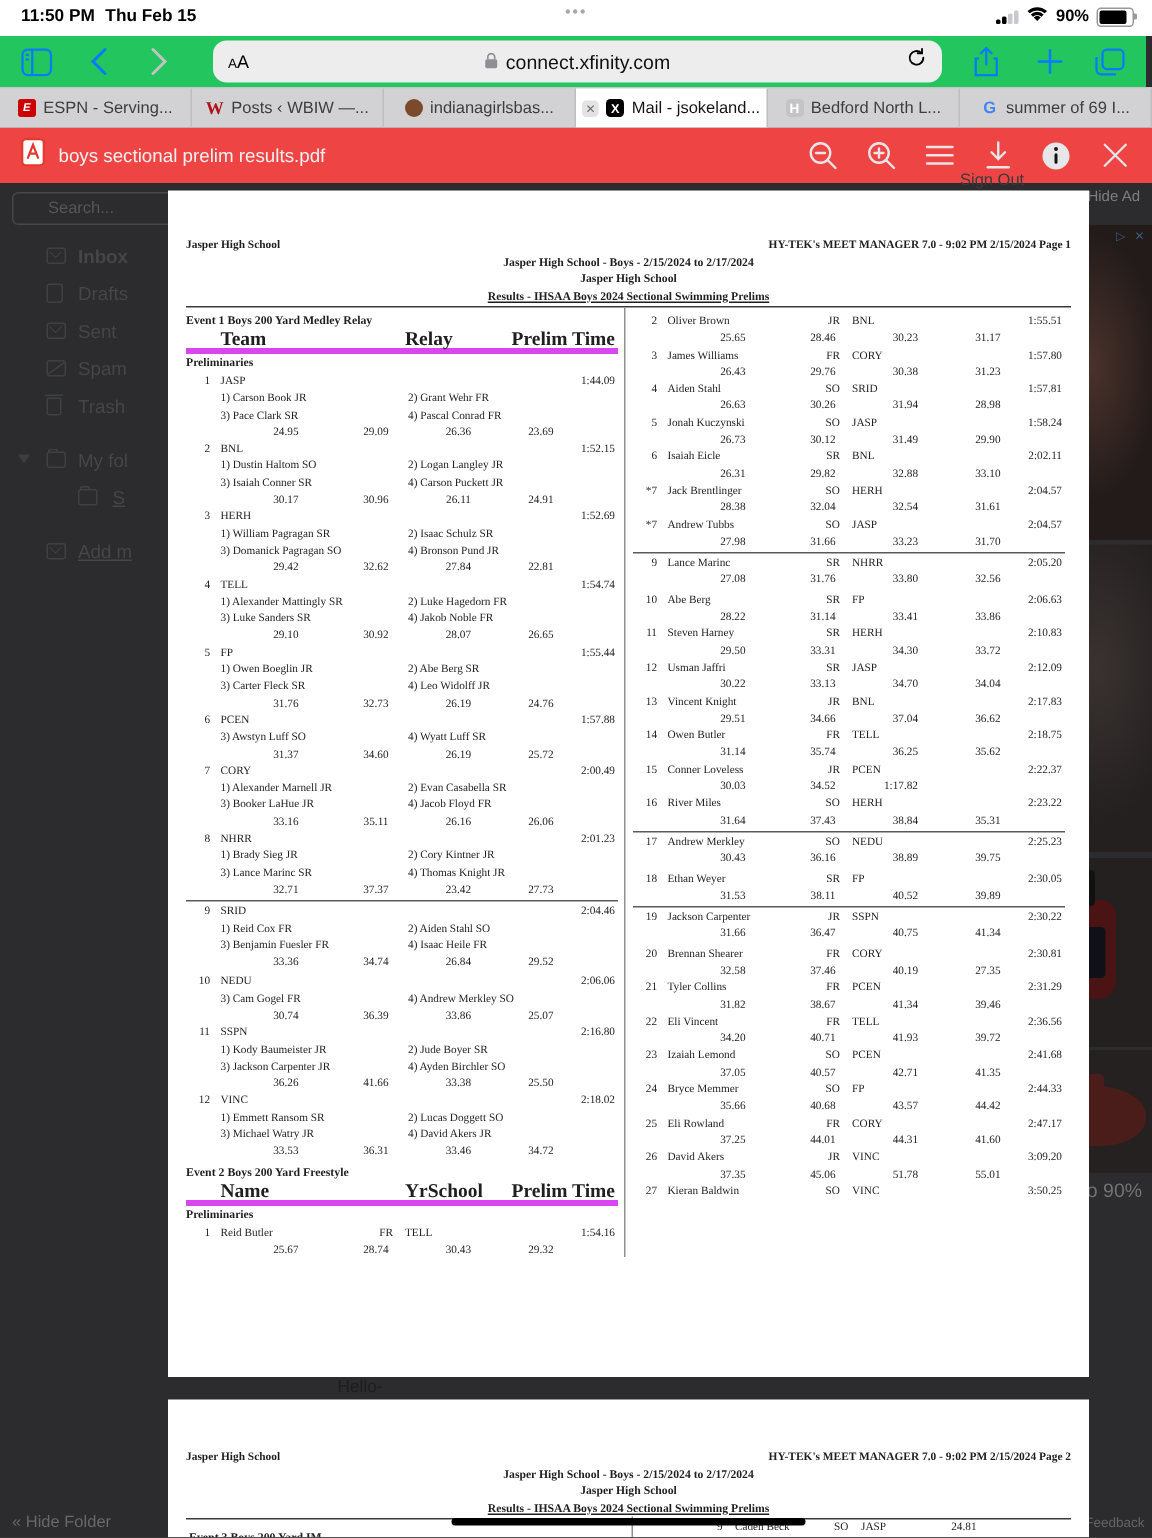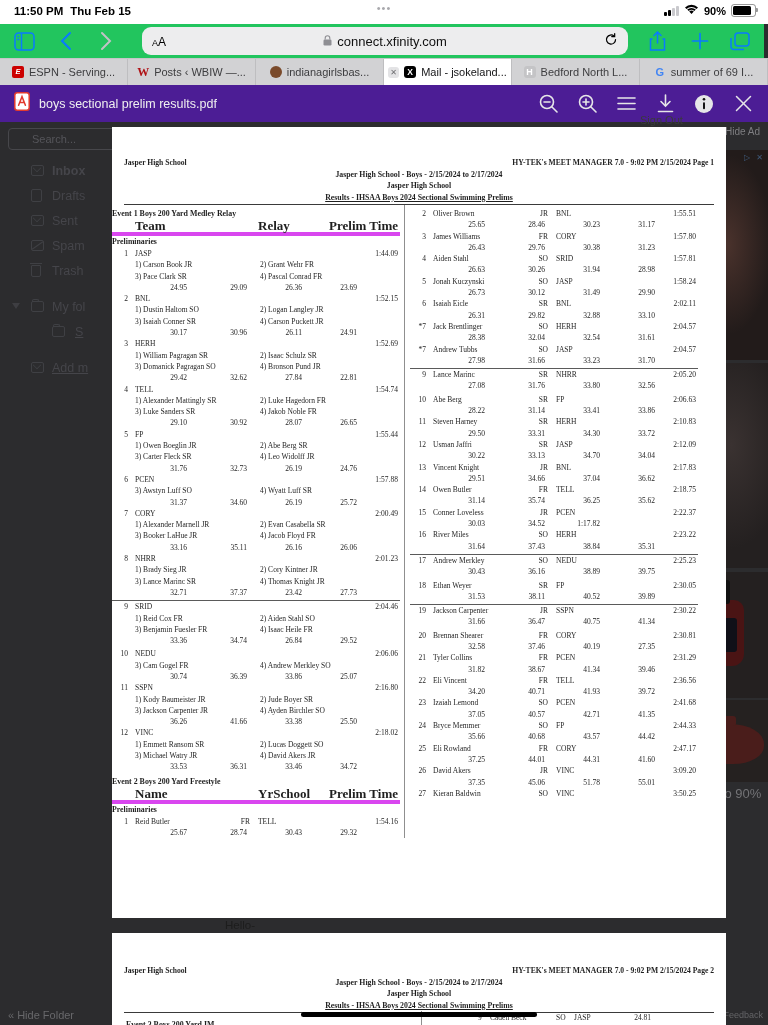--- a/index.html
+++ b/index.html
@@ -39,21 +39,21 @@
   .fav{width:12px;height:12px;border-radius:3px;display:inline-flex;align-items:center;justify-content:center;
        font-size:9px;font-weight:bold;flex:0 0 auto;line-height:1;}
   .fav-espn{background:#cc0000;color:#fff;font-style:italic;font-size:7.5px;border-radius:2px;}
   .fav-wbiw{background:transparent;color:#b01216;font-family:"Liberation Serif",serif;font-size:12px;}
   .fav-ball{background:#7a4a2b;border-radius:50%;}
   .fav-xfin{background:#000;color:#fff;border-radius:3px;font-size:8.5px;}
   .fav-hl{background:#c4c4c6;color:#fff;}
   .fav-gg{background:transparent;color:#4285F4;font-size:11px;}
 
   
-  .pdfbar{position:absolute;top:85px;left:0;right:0;height:37px;background:#4c1d95;z-index:30;display:flex;align-items:center;padding:0 14px;box-sizing:border-box;}
+  .pdfbar{position:absolute;top:85px;left:0;right:0;height:37px;background:#ef4444;z-index:30;display:flex;align-items:center;padding:0 14px;box-sizing:border-box;}
   .pdfname{color:#f0f0f0;font-size:12.5px;margin-left:9px;flex:1;}
   .pb-ic{width:22px;height:22px;margin-left:17px;display:flex;align-items:center;justify-content:center;color:#e6e6e8;}
   .signout{position:absolute;left:640px;top:114px;color:#3a3a3c;font-size:11px;z-index:31;}
   .searchbox{position:absolute;left:8px;top:128px;width:104px;height:20px;border:1px solid #47474b;border-radius:4px;
              color:#55555a;font-size:11px;line-height:20px;padding:0 23px;z-index:1;}
   .folders{position:absolute;left:0;top:158px;width:110px;z-index:1;font-size:12.5px;color:#45454a;}
   .f-row{position:relative;height:25px;display:flex;align-items:center;}
   .f-row .lbl{position:absolute;left:52px;white-space:nowrap;}
   .f-row .ici{position:absolute;left:31px;}
   .f-bold{font-weight:700;}
@@ -92,21 +92,21 @@
   .page{position:absolute;left:76px;width:614px;background:#fff;z-index:10;font-family:"Liberation Serif",serif;color:#1f1f1f;margin-left:36px;}
   .page1{top:127px;height:791px;}
   .page2{top:933px;height:92px;overflow:hidden;}
   .pg-head{padding:30px 12px 0 12px;}
   .pg2 .pg-head{padding-top:32px;}
   .ph-row1{display:flex;justify-content:space-between;font-weight:bold;font-size:7.6px;line-height:11.5px;}
   .ph-c{text-align:center;font-weight:bold;font-size:7.8px;line-height:11.5px;}
   .ph-title{text-decoration:underline;}
   .head-rule{border-bottom:1px solid #3a3a3a;margin-top:1px;}
 
-  .results{display:flex;padding:0 0;align-items:stretch;}
+  .results{display:flex;padding:0 12px;align-items:stretch;}
   .colL,.colR{width:288px;position:relative;font-size:7.5px;}
   .vdiv{width:1px;background:#8f8f8f;margin:0 5px 0 4px;}
   .colR{margin-top:3px;}
 
   .ev-title{font-weight:bold;font-size:7.9px;line-height:12px;margin-top:3px;}
   .colhead{position:relative;height:12px;line-height:12px;font-weight:bold;border-bottom:4px solid #d946ef;font-size:13px;}
   .ch-a{position:absolute;left:23px;}
   .ch-b{position:absolute;left:146px;}
   .ch-c{position:absolute;right:2px;}
   .prelims{font-weight:bold;font-size:7.8px;line-height:12px;}

